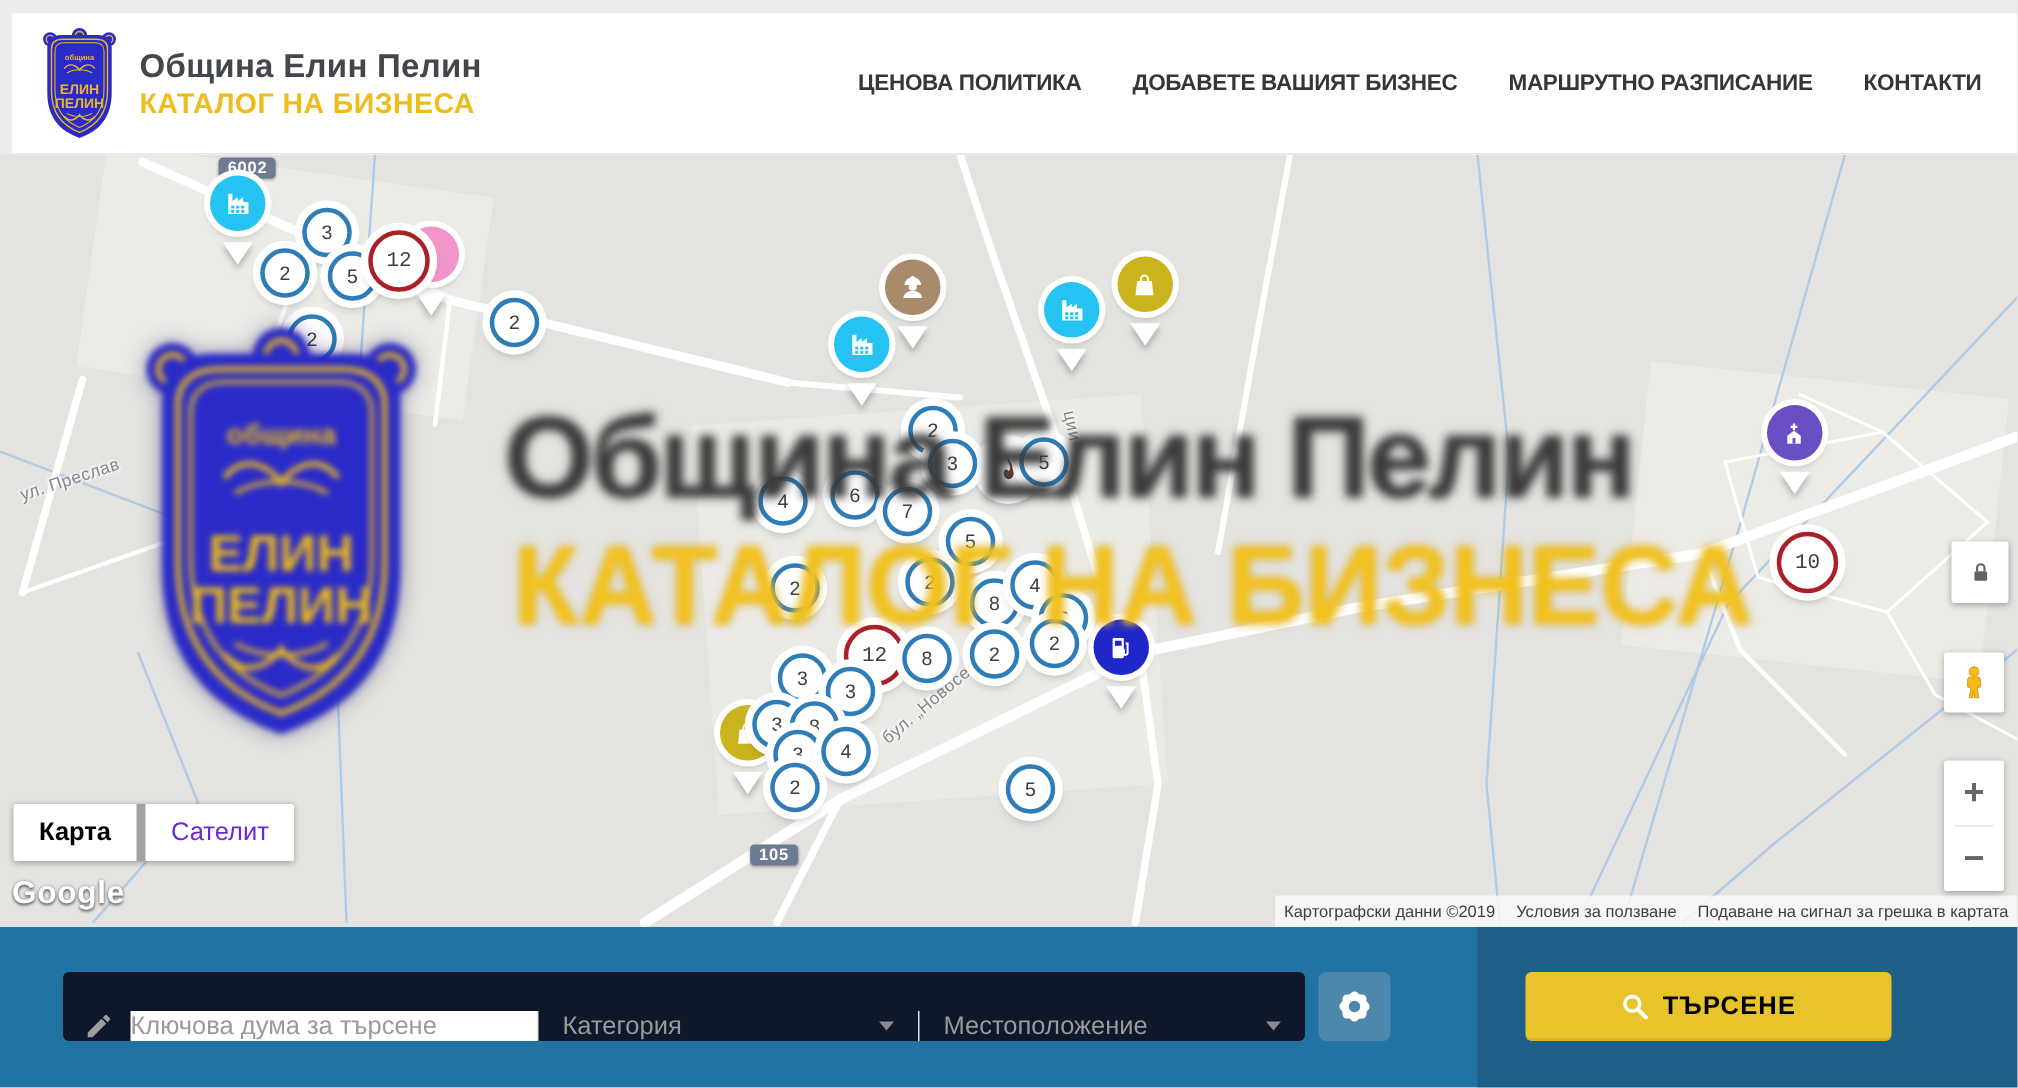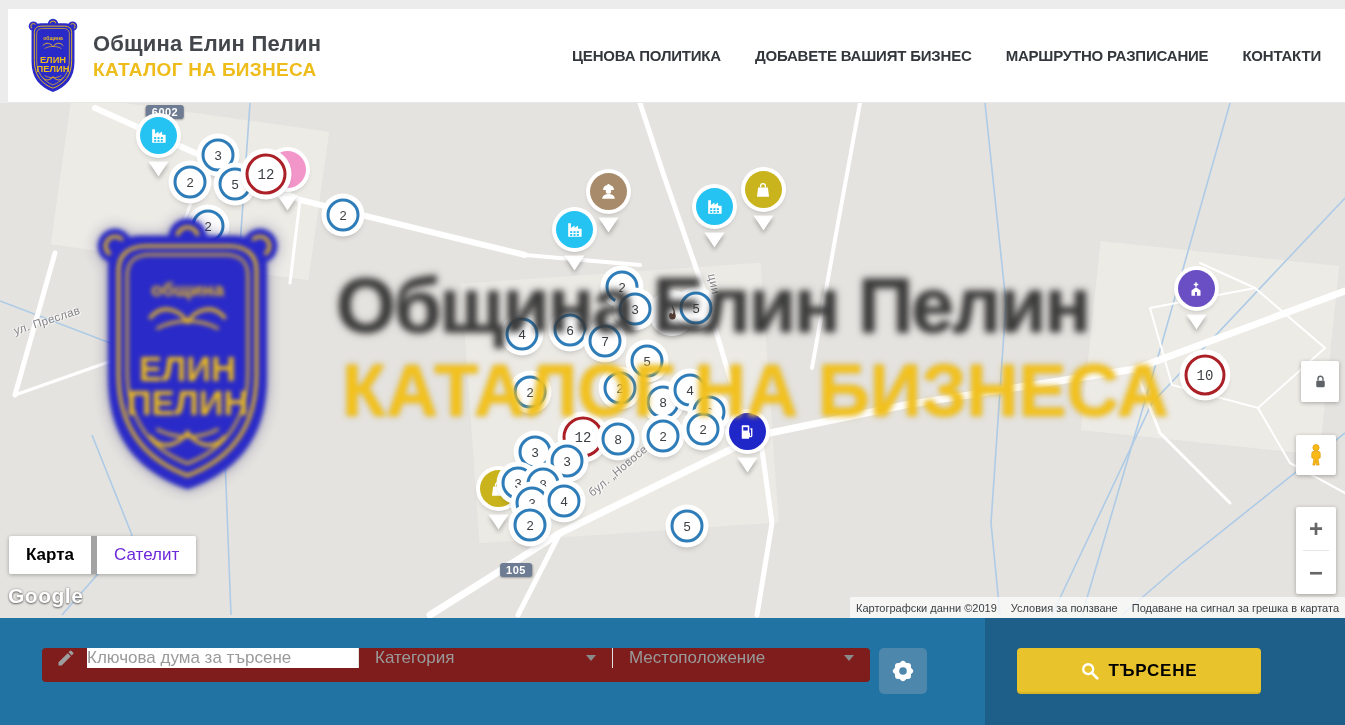--- a/index.html
+++ b/index.html
@@ -125,22 +125,22 @@
   .ctl-pegman { left: 1296px; top: 332px; width: 40px; height: 40px; }
   .ctl-zoom { left: 1296px; top: 404px; width: 40px; height: 87px; flex-direction: column; }
   .zoom-btn { width: 40px; height: 43px; display:flex; align-items:center; justify-content:center;
               font-size: 24px; font-weight: bold; color: #666; cursor:pointer; user-select:none; }
   .zoom-divider { width: 26px; height: 1px; background: #e6e6e6; }
 
   
   .bottombar { position: absolute; left: 0; top: 618px; width: 1345px; height: 107px; background: #2173a3; z-index: 20; }
   .bottombar-dark { position: absolute; left: 985px; top: 0; width: 360px; height: 107px; background: #1d5f88; }
   .search-box {
-    position: absolute; left: 42px; top: 30px; width: 828px; height: 34px;
-    background: #7f1d1d; border-radius: 4px; display: flex; align-items: flex-start; overflow: hidden;
+    position: absolute; left: 42px; top: 30px; width: 828px; height: 46px;
+    background: #0f172a; border-radius: 4px; display: flex; align-items: flex-end; overflow: hidden;
   }
   .sb-keyword { display: flex; align-items: center; width: 316px; padding-left: 14px; }
   .sb-keyword svg { flex: none; margin-right: 11px; }
   .sb-keyword input {
     border: none; outline: none; flex: 1; font-size: 17px; color: #555;
     font-family: "Liberation Sans", sans-serif; min-width: 0;
   }
   .sb-keyword input::placeholder { color: #9a9a9a; }
   .sb-select {
     display: flex; align-items: center; justify-content: space-between;

